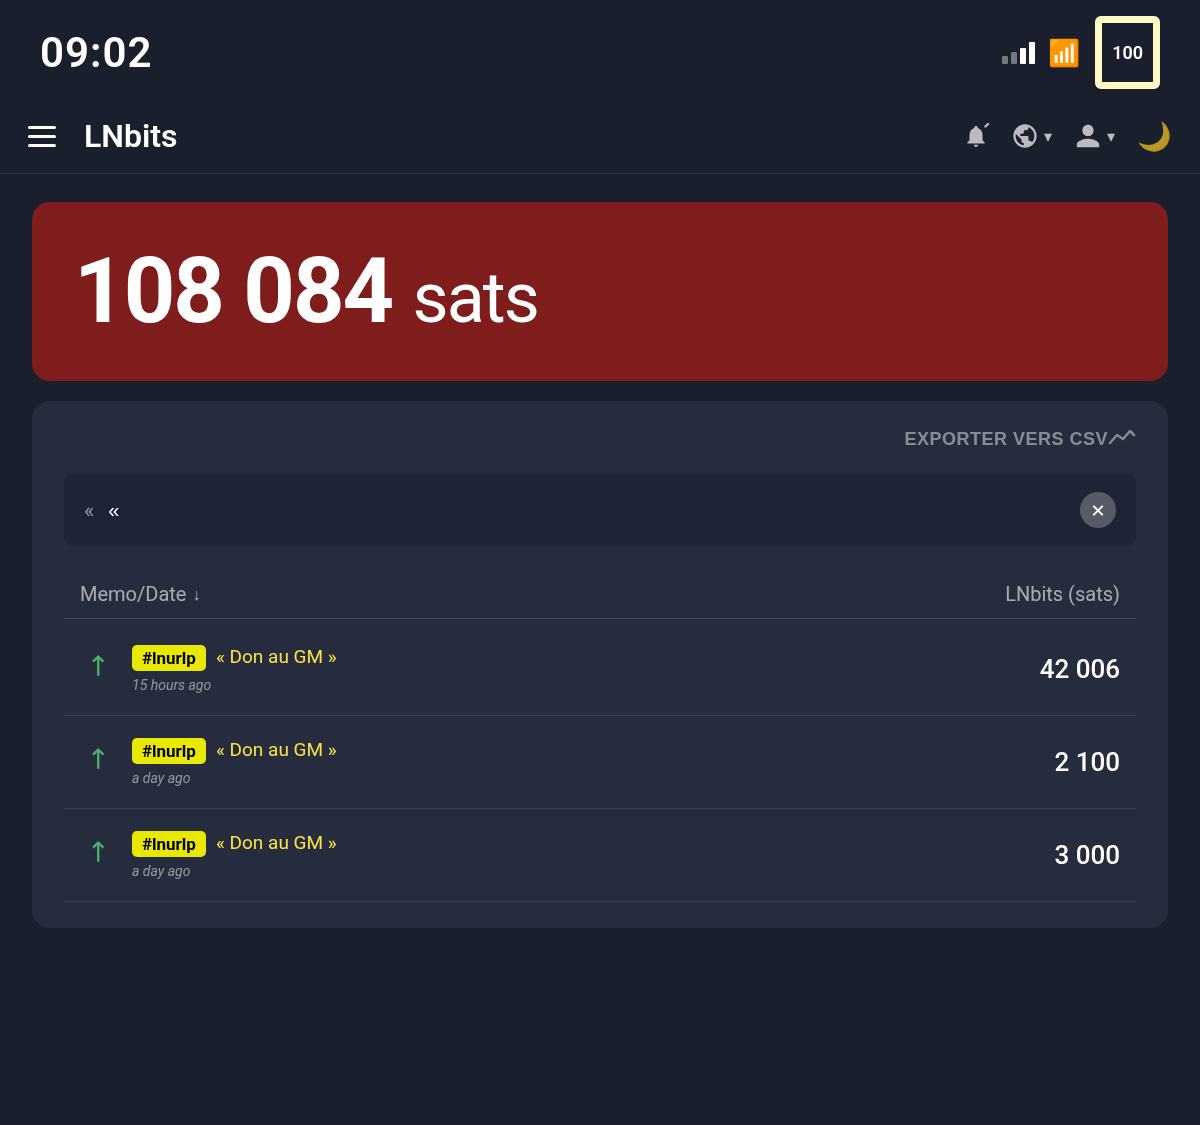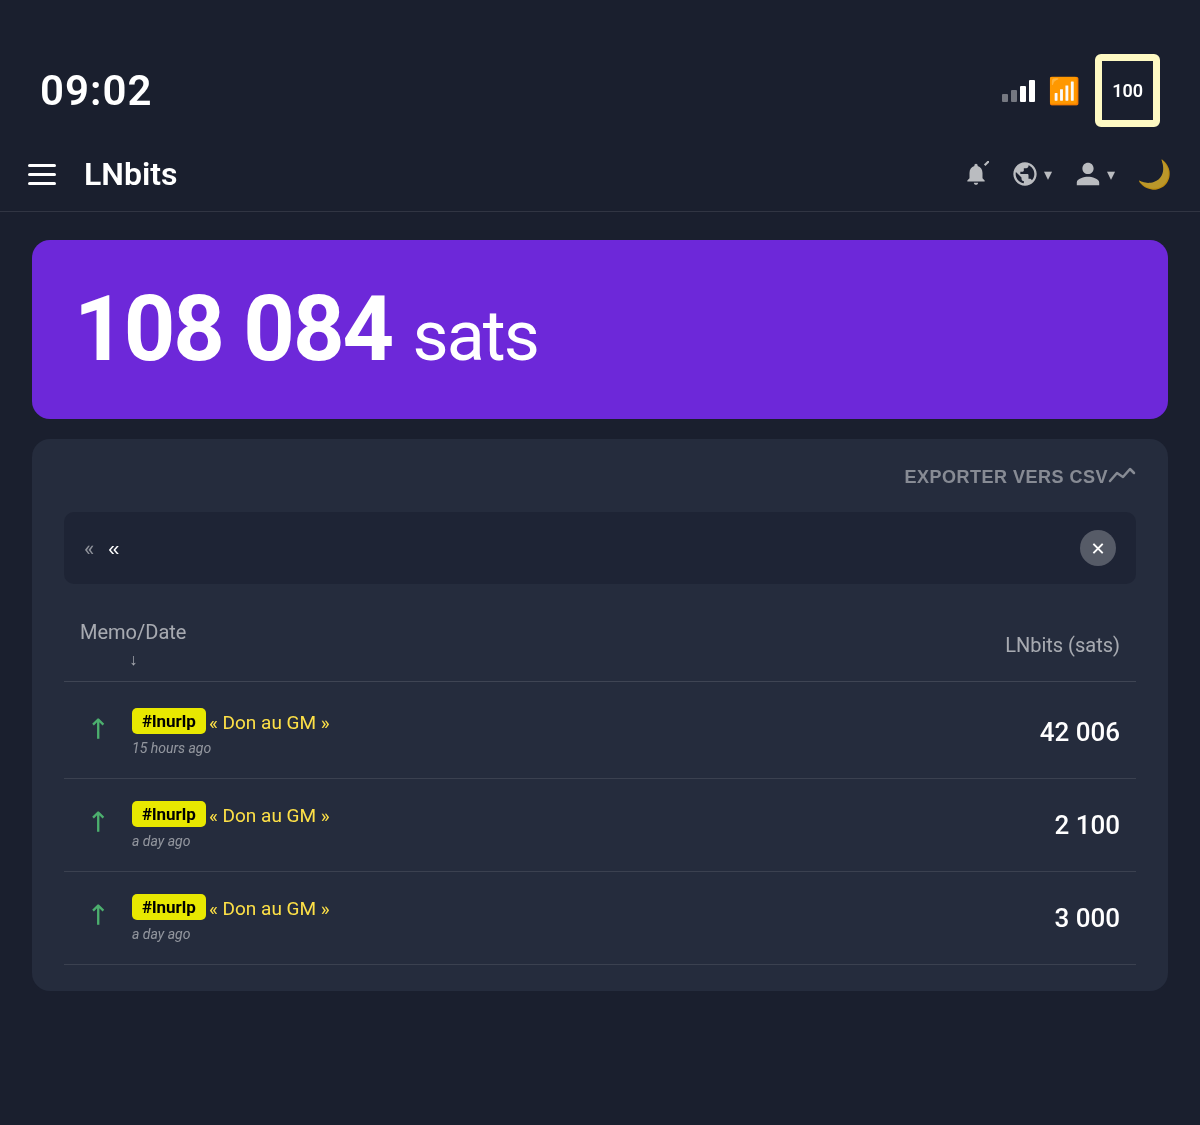--- a/index.html
+++ b/index.html
@@ -13,21 +13,20 @@
       overflow-x: hidden;
     }
 
     
     .status-bar {
       display: flex;
       justify-content: space-between;
       align-items: center;
       padding: 16px 40px 10px;
       background: #1a1f2e;
-      margin-top: 38px;
     }
 
     .status-time {
       font-size: 42px;
       font-weight: 600;
       letter-spacing: 1px;
       color: #ffffff;
     }
 
     .status-icons {
@@ -135,21 +134,21 @@
     
     .main-content {
       padding: 28px 32px;
       display: flex;
       flex-direction: column;
       gap: 20px;
     }
 
     
     .balance-card {
-      background: #6d28d9;
+      background: #7f1d1d;
       border-radius: 18px;
       padding: 40px 42px;
     }
 
     .balance-amount {
       font-size: 90px;
       font-weight: 700;
       letter-spacing: -2px;
       color: #ffffff;
       line-height: 1.1;
@@ -239,21 +238,20 @@
       border-bottom: 1px solid rgba(255,255,255,0.12);
       margin-bottom: 4px;
     }
 
     .col-memo {
       font-size: 20px;
       color: rgba(255,255,255,0.6);
       display: flex;
       align-items: center;
       gap: 6px;
-      flex-direction: column;
     }
 
     .col-amount {
       font-size: 20px;
       color: rgba(255,255,255,0.6);
     }
 
     .sort-arrow {
       font-size: 16px;
     }
@@ -274,22 +272,22 @@
       transform: rotate(135deg);
       display: inline-block;
     }
 
     .tx-details {
       flex: 1;
     }
 
     .tx-memo-line {
       display: flex;
-      align-items: flex-end;
-      gap: 3px;
+      align-items: flex-start;
+      gap: 10px;
       margin-bottom: 6px;
       flex-wrap: wrap;
     }
 
     .tx-tag {
       background: #e8e800;
       color: #000000;
       font-size: 17px;
       font-weight: 700;
       padding: 3px 10px;

